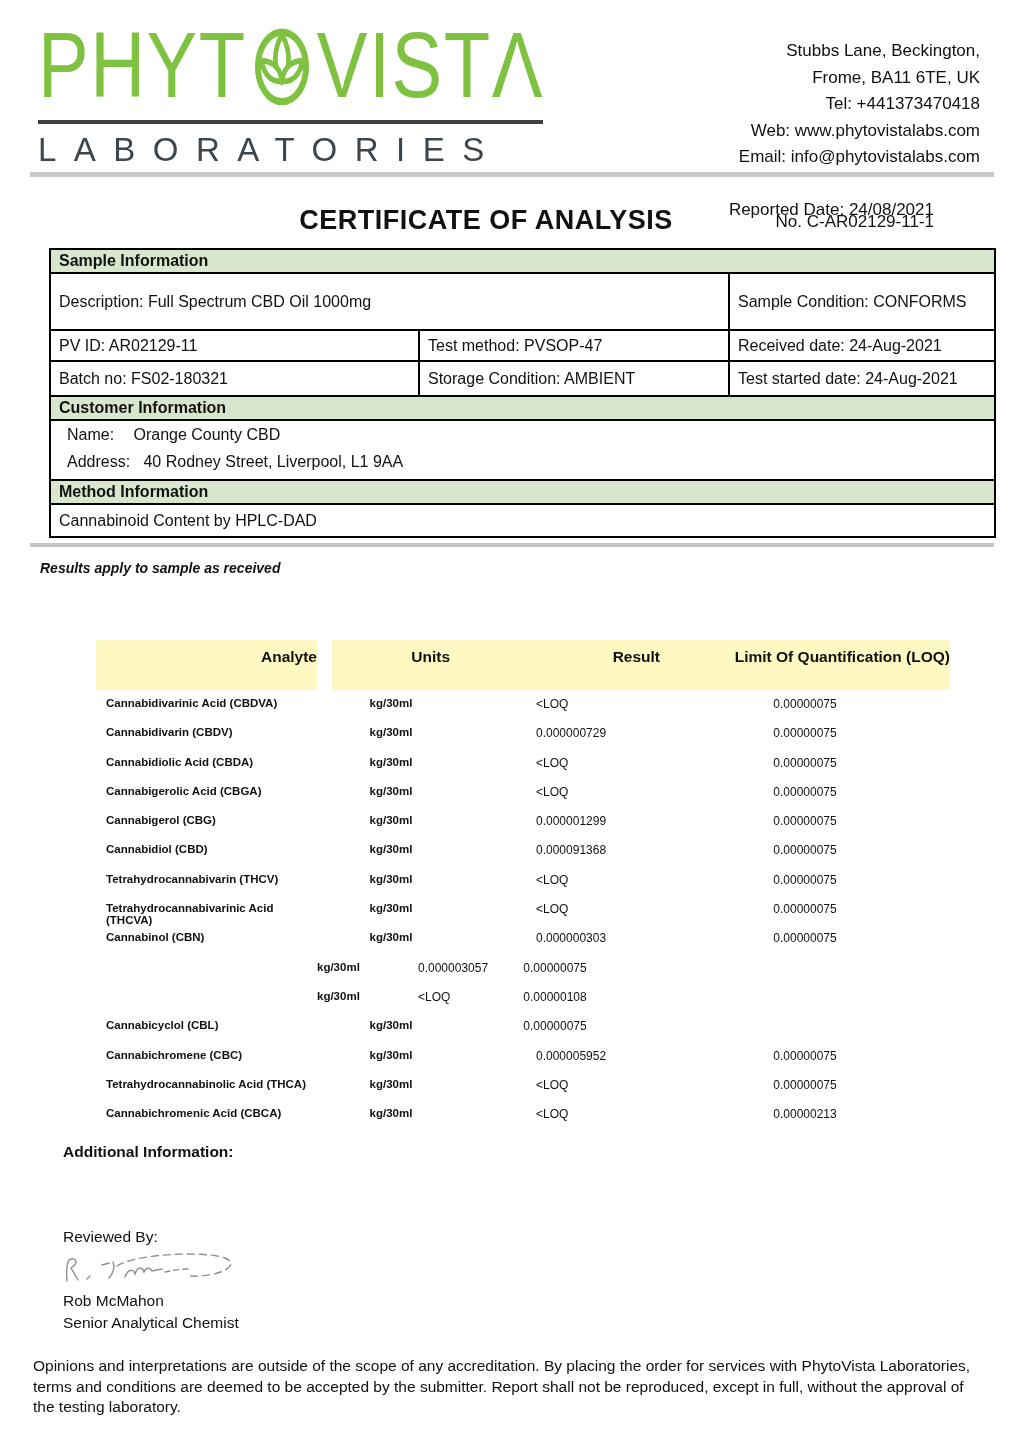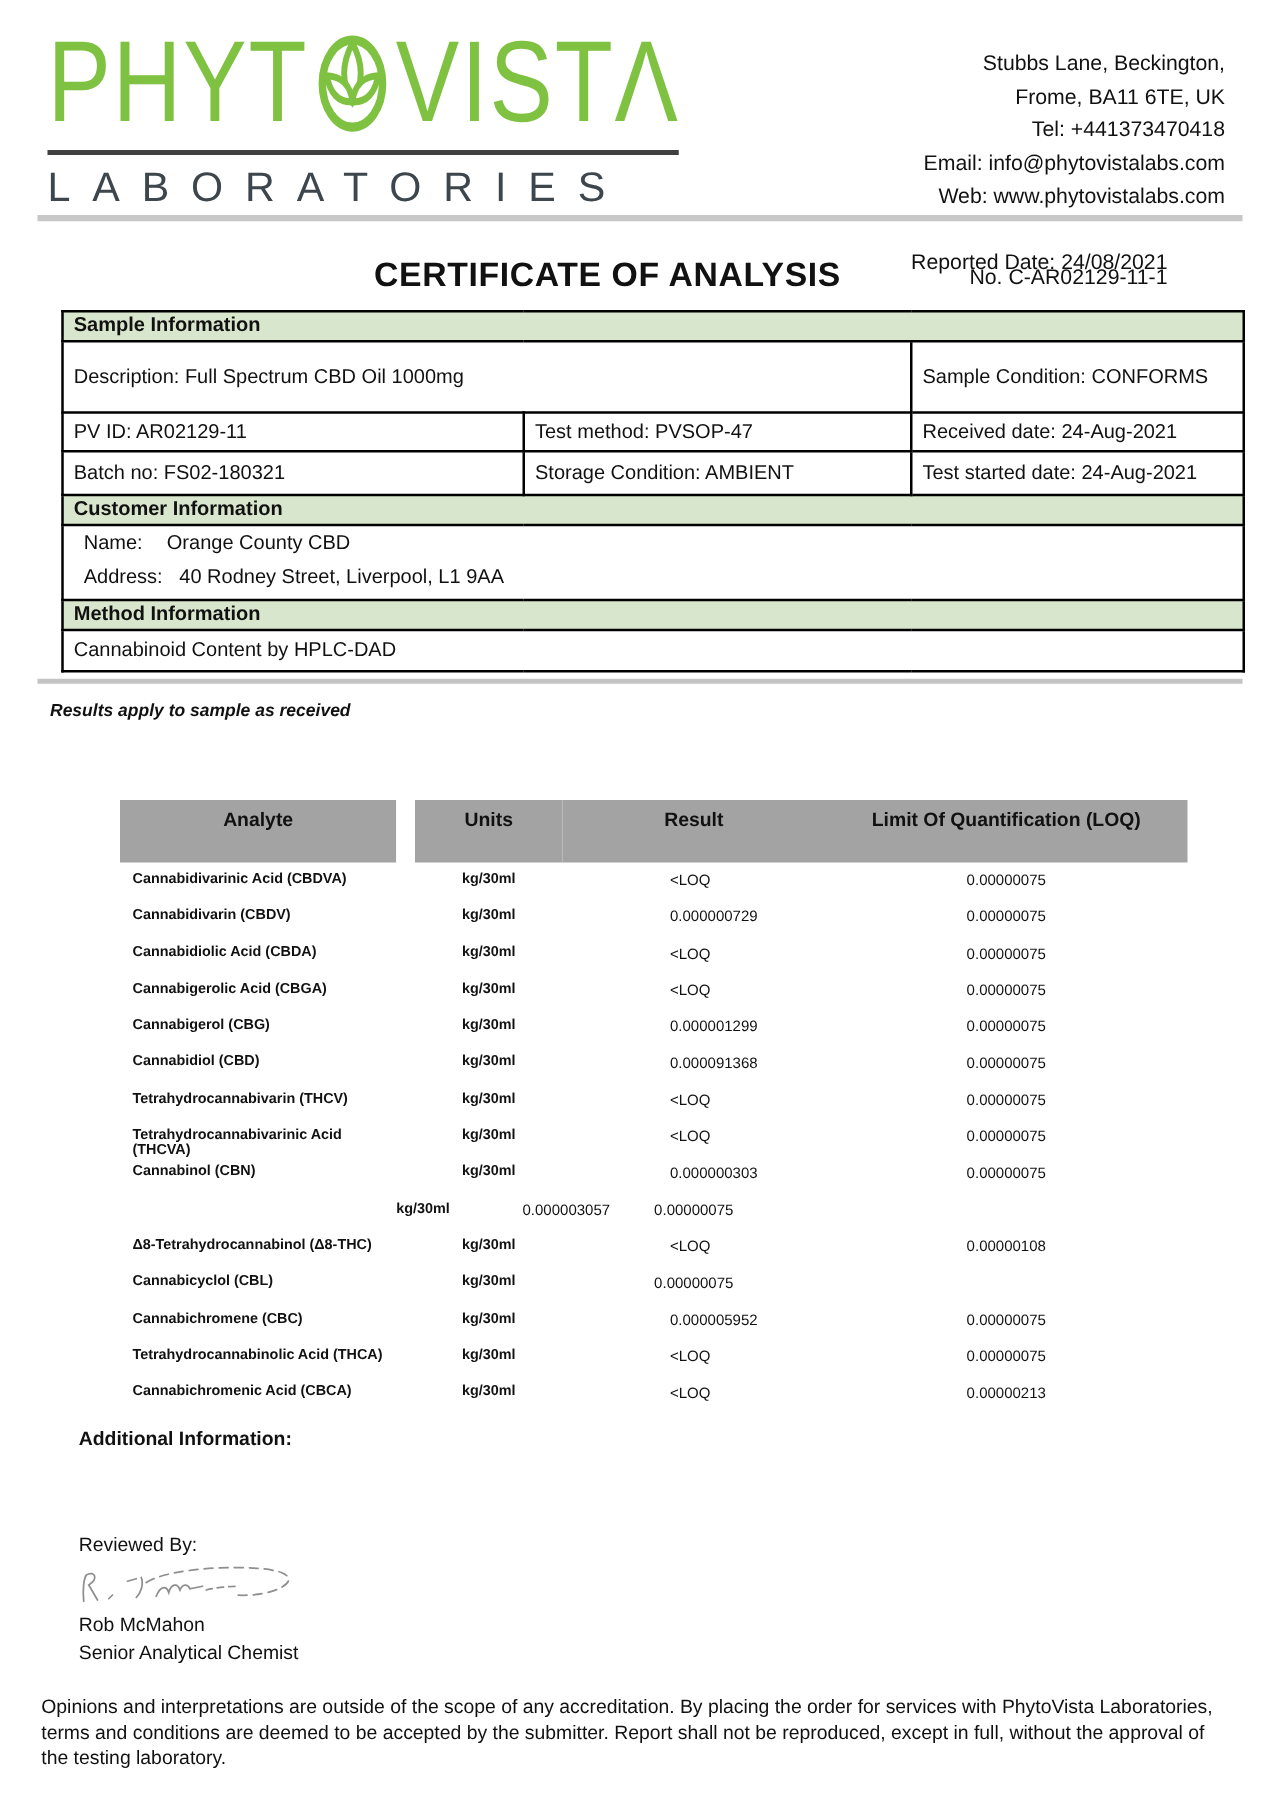--- a/index.html
+++ b/index.html
@@ -61,21 +61,21 @@
   
   .results-note { position:absolute; left:40px; top:560px; font-size:14px; font-weight:bold; font-style:italic; }
 
   
   .results { position:absolute; left:96px; top:640px; width:854px; }
   .results-head, .results-row {
     display:grid; grid-template-columns:221px 15px 118px 210px 290px;
   }
   .results-head { height:50px; }
   .results-head .hc {
-    background:#a3a3a3; font-size:15.5px; font-weight:bold; text-align:center; padding-top:8px;
+    background:#fef9c3; font-size:15.5px; font-weight:bold; text-align:right; padding-top:8px;
   }
   .results-head .hgap { background:#ffffff; }
   .results-body { margin-top:7px; }
   .results-row { height:29.3px; font-size:12px; }
   .cell-analyte { font-size:11.5px; font-weight:bold; padding-left:10px; }
   .cell-units  { font-size:11.5px; font-weight:bold; text-align:center; }
   .cell-result { text-align:left; padding-left:86px; }
   .cell-loq    { text-align:center; }
 
   
@@ -102,22 +102,22 @@
       </svg>
       <span>VISTΛ</span>
     </div>
     <div class="logo-sub">LABORATORIES</div>
   </div>
 
   <div class="contact-block">
     <div>Stubbs Lane, Beckington,</div>
     <div>Frome, BA11 6TE, UK</div>
     <div>Tel: +441373470418</div>
+    <div>Web: www.phytovistalabs.com</div>
     <div>Email: info@phytovistalabs.com</div>
-    <div>Web: www.phytovistalabs.com</div>
   </div>
 
   <div class="divider-top"></div>
 
   <div class="reported-date">Reported Date: 24/08/2021</div>
   <h1 class="coa-heading">CERTIFICATE OF ANALYSIS</h1>
   <div class="report-no">No. C-AR02129-11-1</div>
 
   <div class="info-wrap">
     <table class="info">
@@ -257,21 +257,20 @@
     </div>
 
     <div class="results-row">
       <div></div>
       <div class="cell-units">kg/30ml</div>
       <div class="cell-result">0.000003057</div>
       <div class="cell-loq">0.00000075</div>
     </div>
 
     <div class="results-row">
-      <div class="cell-analyte">Δ8-Tetrahydrocannabinol (Δ8-THC)</div>
       <div></div>
       <div class="cell-units">kg/30ml</div>
       <div class="cell-result">&lt;LOQ</div>
       <div class="cell-loq">0.00000108</div>
     </div>
 
     <div class="results-row">
       <div class="cell-analyte">Cannabicyclol (CBL)</div>
       <div></div>
       <div class="cell-units">kg/30ml</div>

